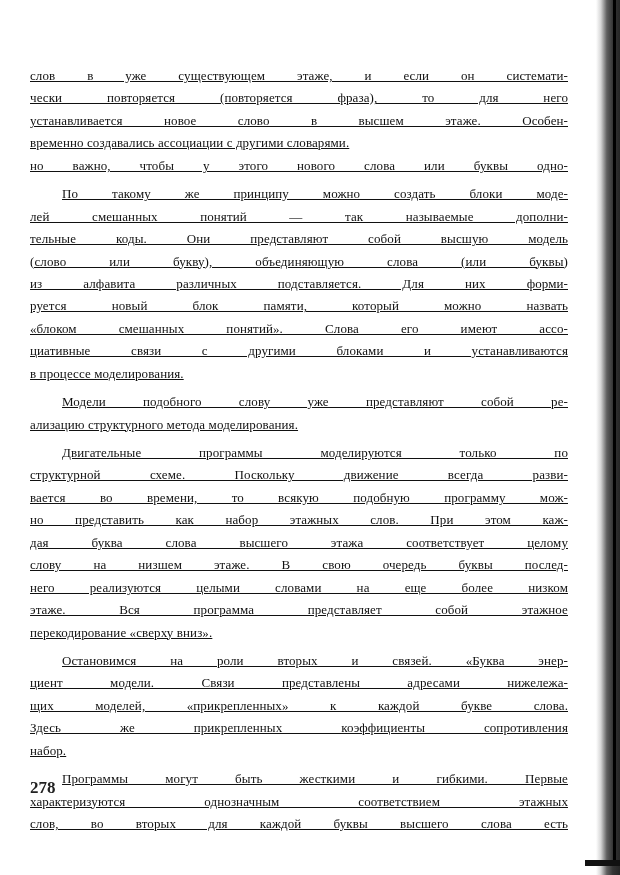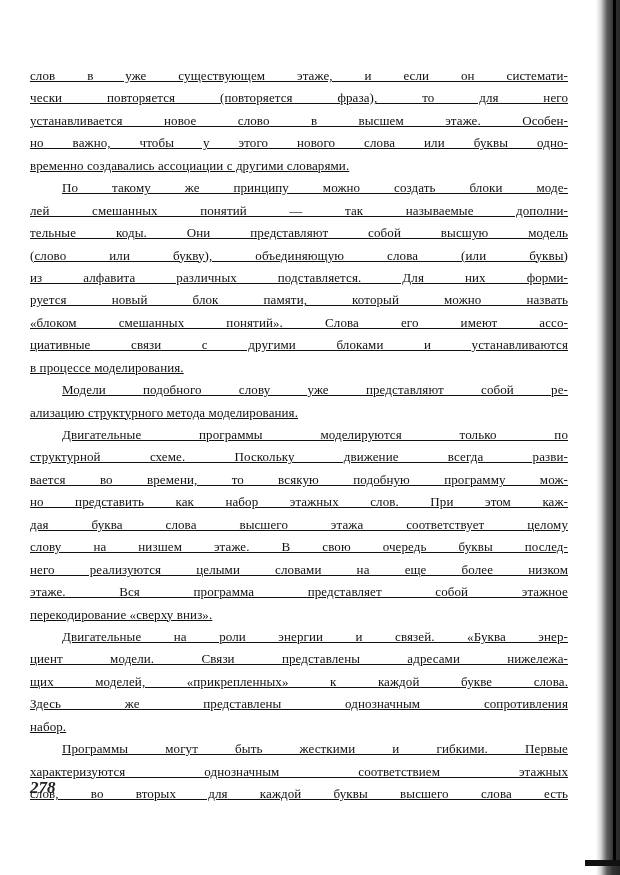--- a/index.html
+++ b/index.html
@@ -10,71 +10,71 @@
   }
   .page-text {
     position: absolute; left: 30px; top: 65px; width: 538px;
   }
   .line {
     height: 22.45px; line-height: 22.45px; font-size: 13px;
     white-space: nowrap; text-align: justify; text-align-last: justify;
     letter-spacing: 0.1px;
     text-decoration: underline;
   }
-  .line.indent { padding-left: 32px; }
+  .line.indent { padding-left: 32px; margin-top: 6px; }
   .line.last { text-align-last: left; }
   .page-number {
     position: absolute; left: 30px; top: 778px;
-    font-size: 17px; font-style: italic; font-weight: bold; color: #222;
+    font-size: 17px; font-weight: bold; color: #222;
   }
   .scan-edge {
     position: absolute; left: 596px; top: 0; width: 24px; height: 875px;
     background: linear-gradient(to right, #ffffff 0%, #cfcfcf 20%, #444 45%, #111 70%, #000 100%);
     opacity: 0.85;
   }
   .scan-edge-line {
     position: absolute; left: 613px; top: 0; width: 3px; height: 860px; background: #000;
   }
   .scan-foot {
     position: absolute; left: 585px; top: 860px; width: 35px; height: 6px; background: #111;
   }
 </style>
 </head>
 <body>
 
 <div class="page-text" id="page-text">
     <div class="line">слов в уже существующем этаже, и если он системати-</div>
     <div class="line">чески повторяется (повторяется фраза), то для него</div>
     <div class="line">устанавливается новое слово в высшем этаже. Особен-</div>
+    <div class="line last">временно создавались ассоциации с другими словарями.</div>
     <div class="line">но важно, чтобы у этого нового слова или буквы одно-</div>
-    <div class="line last">временно создавались ассоциации с другими словарями.</div>
     <div class="line indent">По такому же принципу можно создать блоки моде-</div>
     <div class="line">лей смешанных понятий — так называемые дополни-</div>
     <div class="line">тельные коды. Они представляют собой высшую модель</div>
     <div class="line">(слово или букву), объединяющую слова (или буквы)</div>
     <div class="line">из алфавита различных подставляется. Для них форми-</div>
     <div class="line">руется новый блок памяти, который можно назвать</div>
     <div class="line">«блоком смешанных понятий». Слова его имеют ассо-</div>
     <div class="line">циативные связи с другими блоками и устанавливаются</div>
     <div class="line last">в процессе моделирования.</div>
     <div class="line indent">Модели подобного слову уже представляют собой ре-</div>
     <div class="line last">ализацию структурного метода моделирования.</div>
     <div class="line indent">Двигательные программы моделируются только по</div>
     <div class="line">структурной схеме. Поскольку движение всегда разви-</div>
     <div class="line">вается во времени, то всякую подобную программу мож-</div>
     <div class="line">но представить как набор этажных слов. При этом каж-</div>
     <div class="line">дая буква слова высшего этажа соответствует целому</div>
     <div class="line">слову на низшем этаже. В свою очередь буквы послед-</div>
     <div class="line">него реализуются целыми словами на еще более низком</div>
     <div class="line">этаже. Вся программа представляет собой этажное</div>
     <div class="line last">перекодирование «сверху вниз».</div>
-    <div class="line indent">Двигательные на роли энергии и связей. «Буква энер-</div>
+    <div class="line indent">Остановимся на роли вторых и связей. «Буква энер-</div>
     <div class="line">циент модели. Связи представлены адресами нижележа-</div>
     <div class="line">щих моделей, «прикрепленных» к каждой букве слова.</div>
-    <div class="line">Здесь же представлены однозначным сопротивления</div>
+    <div class="line">Здесь же прикрепленных коэффициенты сопротивления</div>
     <div class="line last">набор.</div>
     <div class="line indent">Программы могут быть жесткими и гибкими. Первые</div>
     <div class="line">характеризуются однозначным соответствием этажных</div>
     <div class="line">слов, во вторых для каждой буквы высшего слова есть</div>
   </div>
 
 <div class="page-number">278</div>
 
 <div class="scan-edge"></div>
 <div class="scan-edge-line"></div>

